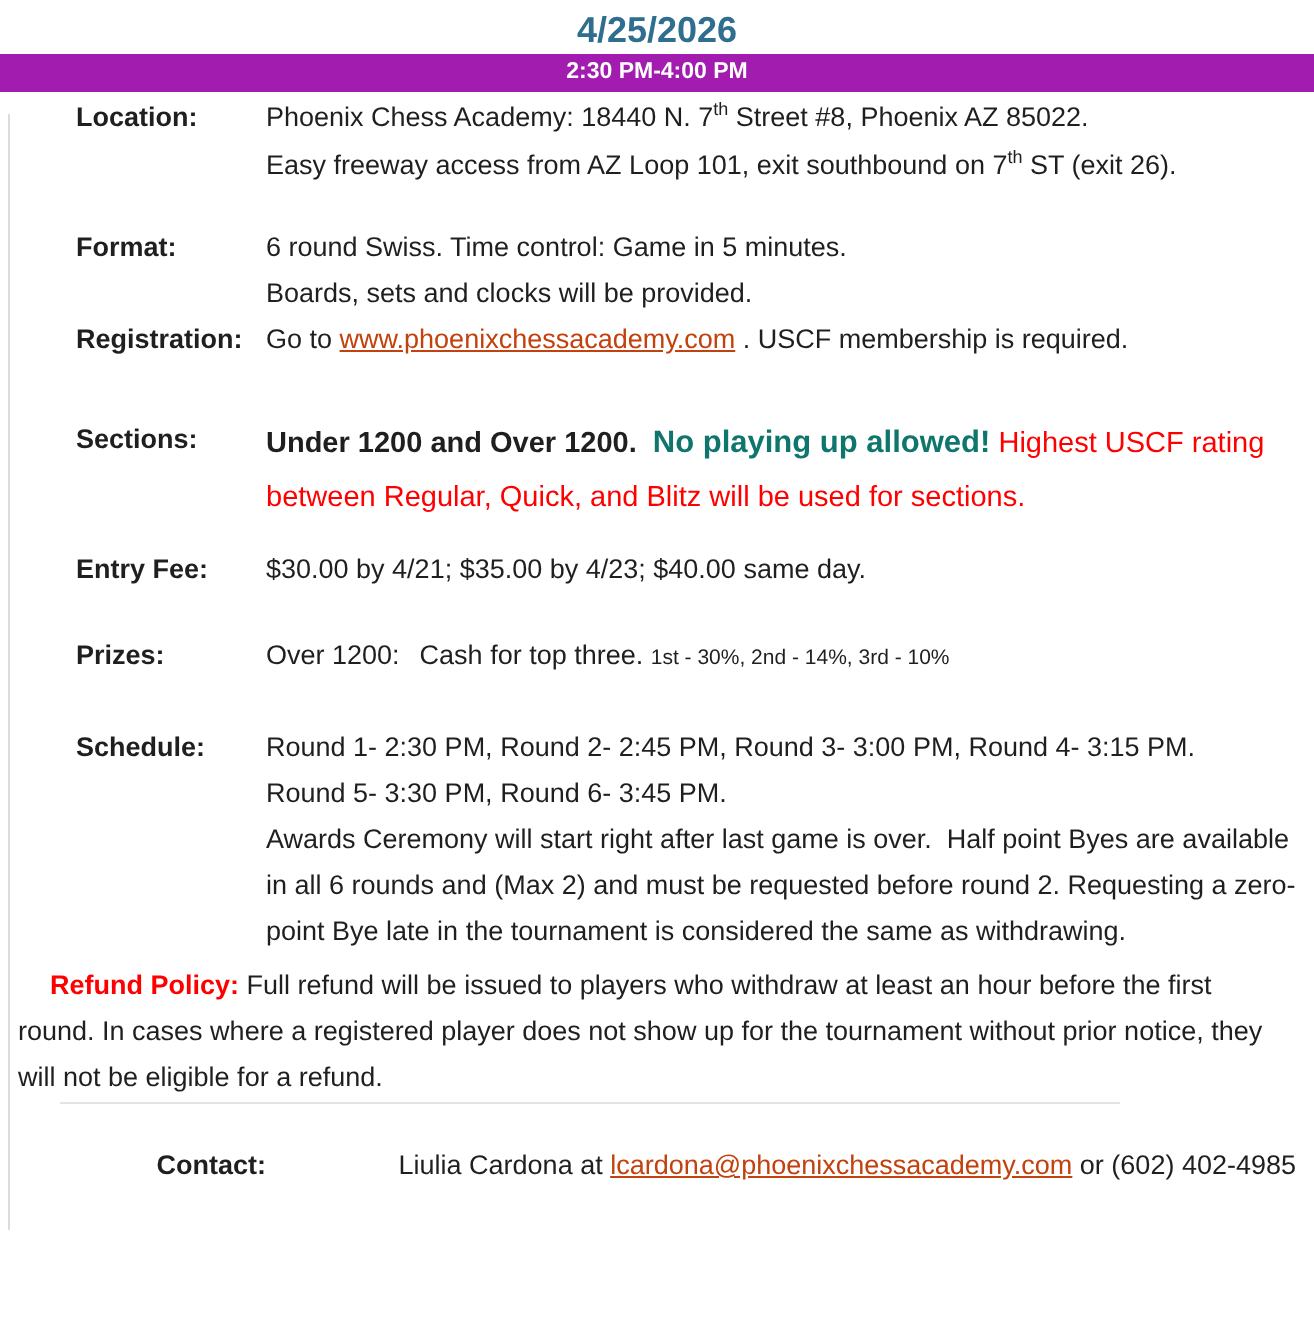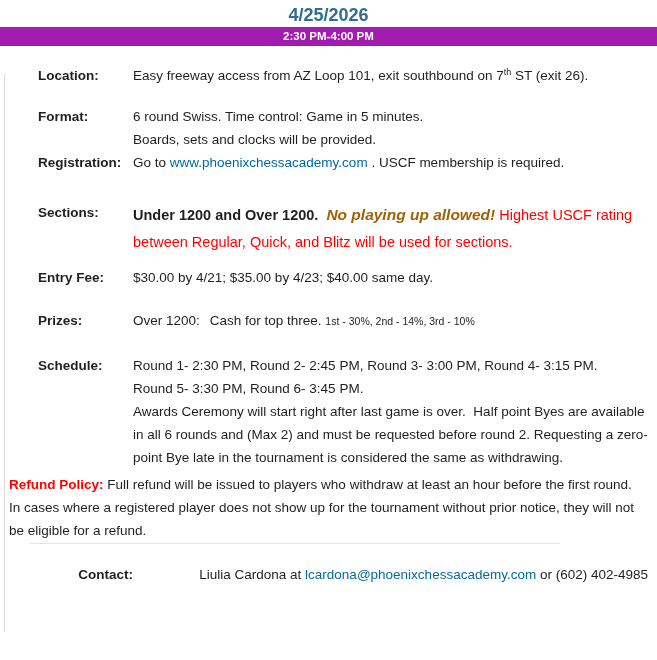--- a/index.html
+++ b/index.html
@@ -46,46 +46,46 @@
     width:125px;
     box-sizing:border-box;
     padding-left:30px;
     font-weight:bold;
     line-height:23px;
     flex:none;
   }
   .val{flex:1;line-height:23px;}
   .line{line-height:23px;}
   sup{font-size:9px;line-height:0;}
-  a{color:#0369a1;cursor:pointer;}
+  a{color:#c2410c;text-decoration:underline;cursor:pointer;}
 
-  .row-location{margin-top:18px;}
+  .row-location{margin-top:1px;}
   .row-location .lbl,.row-location .line{line-height:24px;}
   .row-format{margin-top:17px;}
   .row-registration{}
 
   .row-sections{margin-top:27px;}
   .row-sections .val{font-size:14.5px;line-height:27px;}
   .sec-bold{font-weight:bold;margin-right:8px;}
-  .sec-red-italic{color:#a16207;font-weight:bold;font-style:italic;font-size:15.5px;margin-top:32px;}
+  .sec-red-italic{color:#0f766e;font-weight:bold;font-size:15.5px;margin-top:32px;}
   .sec-red{color:#ff0000;}
 
   .row-entry{margin-top:10px;}
   .row-prizes{margin-top:20px;}
   .prize-label{margin-right:10px;}
   .prize-small{font-size:10.5px;}
 
   .row-schedule{margin-top:21px;}
 
   .refund{
     margin-top:4px;
     padding:0 6px 0 1px;
     line-height:23px;
   }
-  .refund-label{color:#ff0000;font-weight:bold;}
+  .refund-label{color:#ff0000;font-weight:bold;margin-left:16px;}
 
   .divider{
     margin:1px 0 0 22px;
     width:530px;
     height:1px;
     background:#e3e3e3;
   }
   .row-contact{margin-top:19px;text-align:right;}
 </style>
 </head>
@@ -95,20 +95,21 @@
 
   <div class="date">4/25/2026</div>
 
   <div class="timebar"><span>2:30 PM-4:00 PM</span></div>
 
   <div class="doc">
 
     <div class="row row-location">
       <div class="lbl">Location:</div>
       <div class="val">
+        <div class="line"><span>Phoenix Chess Academy: 18440 N. 7</span><sup>th</sup><span> Street #8, Phoenix AZ 85022.</span></div>
         <div class="line"><span>Easy freeway access from AZ Loop 101, exit southbound on 7</span><sup>th</sup><span> ST (exit 26).</span></div>
       </div>
     </div>
 
     <div class="row row-format">
       <div class="lbl">Format:</div>
       <div class="val">
         <div class="line">6 round Swiss. Time control: Game in 5 minutes.</div>
         <div class="line">Boards, sets and clocks will be provided.</div>
       </div>

